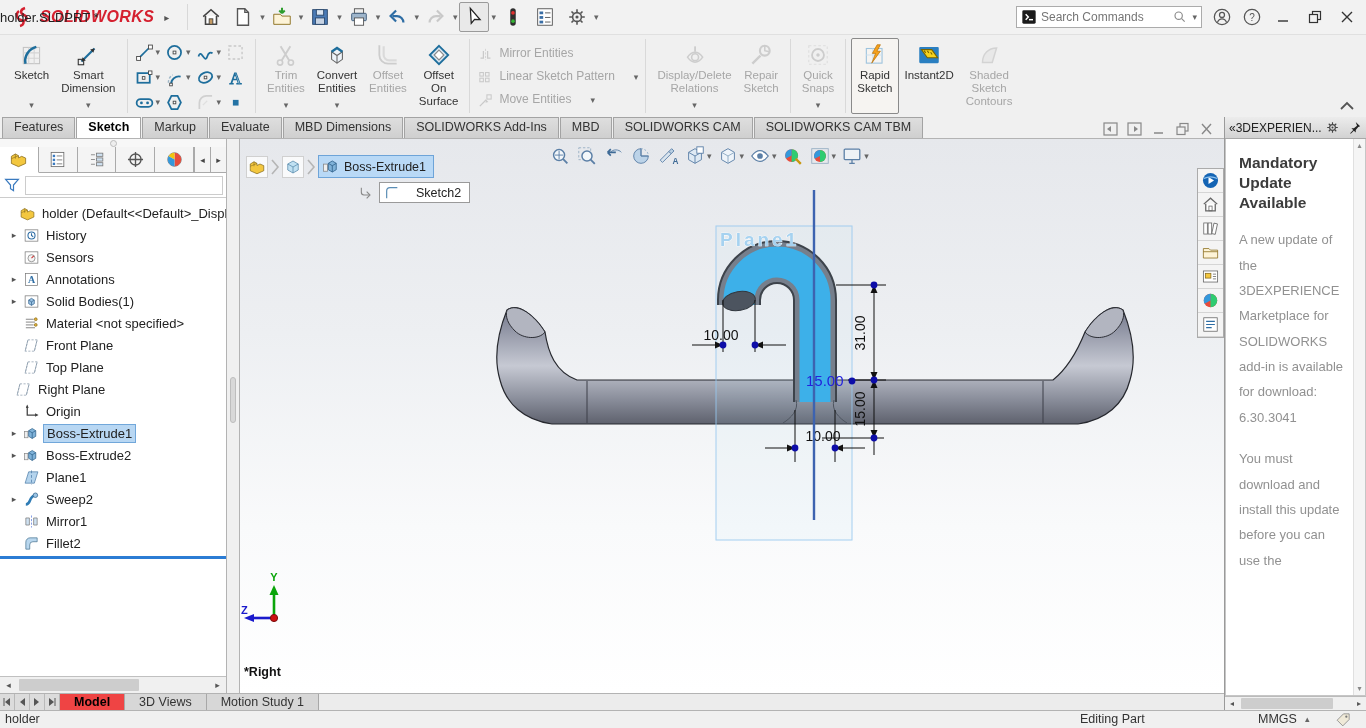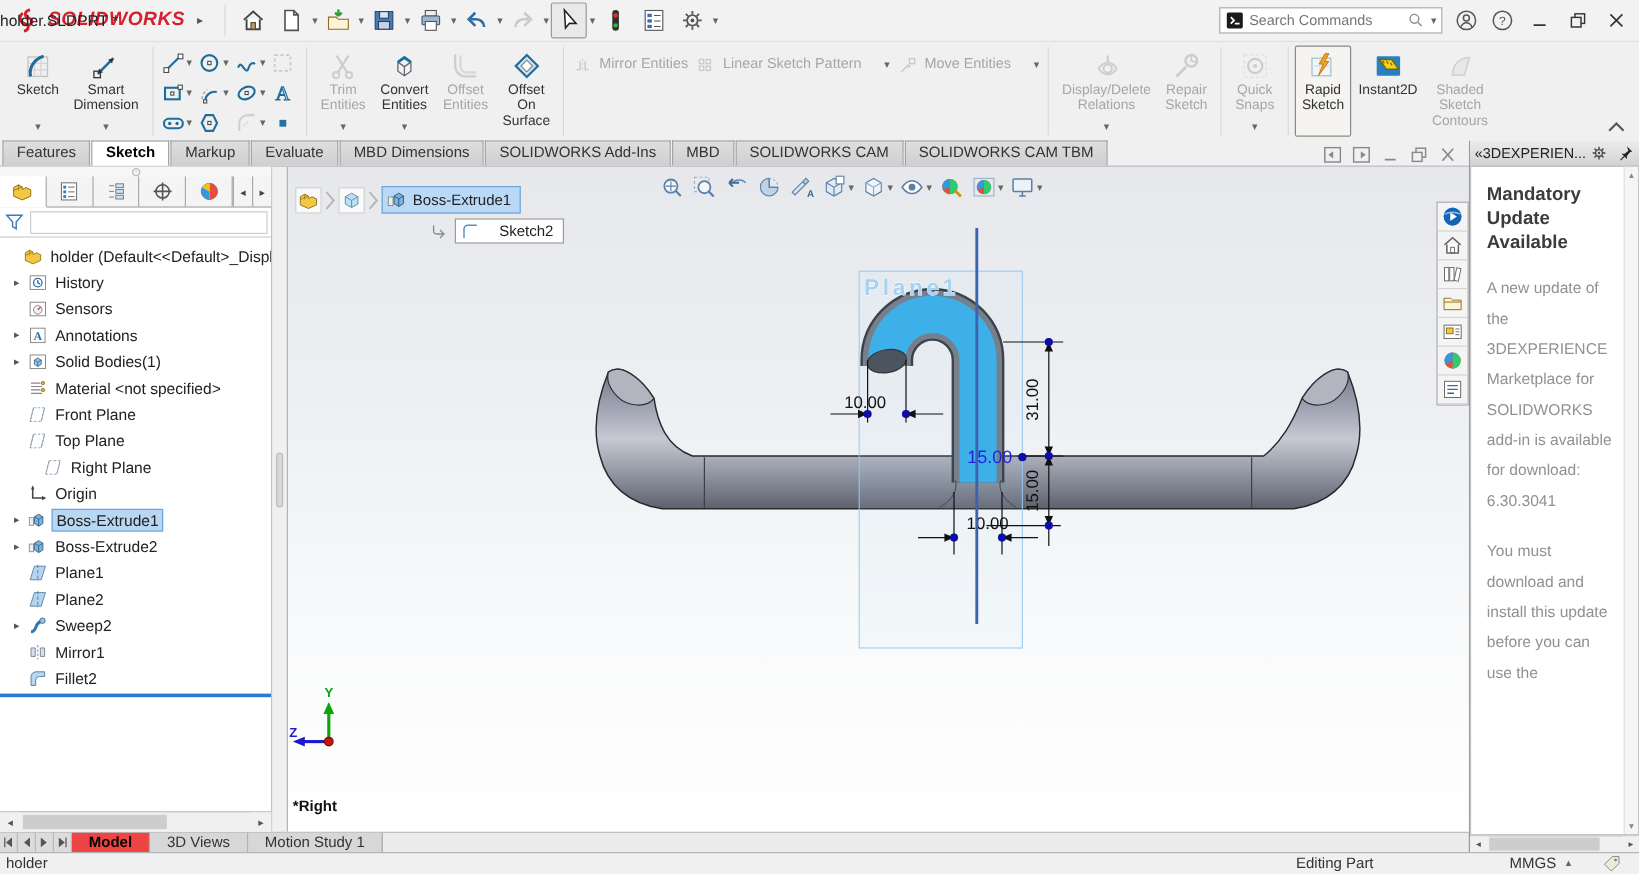--- a/index.html
+++ b/index.html
@@ -36,21 +36,21 @@
   .rb-big .ic{width:26px;height:26px;margin-bottom:1px}
   .rb-label{font-size:11.5px;line-height:1.12;text-align:center;white-space:pre-line;color:#333}
   .rb-big .caret{margin-top:auto}
   .rb-big.dis .rb-label{color:#a6a6a6}
   .rb-big.dis .ic{opacity:.4;filter:grayscale(1)}
   .rb-big.active{border:1px solid #8a8a8a;background:#f6f4f1}
   .rb-grid{display:grid;grid-template-rows:repeat(3,24px);grid-auto-flow:row;grid-template-columns:repeat(4,minmax(26px,auto));align-items:center;row-gap:1px;column-gap:2px;padding-top:2px}
   .rb-cell{display:flex;align-items:center;gap:1px;padding:0 1px}
   .rb-cell .ic{width:21px;height:21px}
   .rb-cell.dis .ic{opacity:.45;filter:grayscale(1)}
-  .rb-stack{display:flex;flex-direction:row;justify-content:flex-start;gap:3px;padding-top:6px}
+  .rb-stack{display:flex;flex-direction:column;justify-content:flex-start;gap:3px;padding-top:6px}
   .rb-row{display:flex;align-items:center;gap:5px;height:20px;padding:0 2px}
   .rb-row .ic{width:17px;height:17px;opacity:.45;filter:grayscale(1)}
   .rb-row .rb-label{white-space:nowrap;color:#a6a6a6;font-size:12px}
   .rb-row .caret{margin-left:14px}
   .rb-collapse{position:absolute;right:10px;bottom:4px;width:18px;height:14px}
   .rb-collapse svg{width:100%;height:100%}
   
   .midwrap{display:flex;height:593px}
   .leftcol{width:1224px;display:flex;flex-direction:column}
   .tabstrip{height:22px;background:#f0f0f0;display:flex;align-items:flex-end;border-bottom:1px solid #b3b3b3;padding-left:2px;position:relative}
@@ -795,21 +795,21 @@
             <div class="trow" style="padding-left: 8px;">
               <span class="arr"></span>
               <span class="ic">
                 <svg viewBox="0 0 24 24">
                   <path d="M7 4h13l-4 16H3z" fill="none" stroke="#8899aa" stroke-dasharray="3 2"></path>
                   <path d="M7 4 3 20M20 4l-4 16" stroke="#8899aa"></path>
                 </svg>
               </span>
               <span class="tlabel">Top Plane</span>
             </div>
-            <div class="trow" style="padding-left: 21px;">
+            <div class="trow" style="padding-left: 0;">
               <span class="arr"></span>
               <span class="ic">
                 <svg viewBox="0 0 24 24">
                   <path d="M7 4h13l-4 16H3z" fill="none" stroke="#8899aa" stroke-dasharray="3 2"></path>
                   <path d="M7 4 3 20M20 4l-4 16" stroke="#8899aa"></path>
                 </svg>
               </span>
               <span class="tlabel">Right Plane</span>
             </div>
             <div class="trow" style="padding-left: 8px;">
@@ -846,30 +846,20 @@
             </div>
             <div class="trow" style="padding-left: 8px;">
               <span class="arr"></span>
               <span class="ic">
                 <svg viewBox="0 0 24 24">
                   <path d="M8 4h13l-5 16H3z" fill="#a8cdea" fill-opacity=".85" stroke="#4a7aa6"></path>
                   <path d="M12 2v20" stroke="#4a7aa6" stroke-dasharray="4 2.5"></path>
                 </svg>
               </span>
               <span class="tlabel">Plane1</span>
-            </div>
-            <div class="trow" style="padding-left: 8px;">
-              <span class="arr"></span>
-              <span class="ic">
-                <svg viewBox="0 0 24 24">
-                  <path d="M8 4h13l-5 16H3z" fill="#a8cdea" fill-opacity=".85" stroke="#4a7aa6"></path>
-                  <path d="M12 2v20" stroke="#4a7aa6" stroke-dasharray="4 2.5"></path>
-                </svg>
-              </span>
-              <span class="tlabel">Plane2</span>
             </div>
             <div class="trow" style="padding-left: 8px;">
               <span class="arr">▸</span>
               <span class="ic">
                 <svg viewBox="0 0 24 24">
                   <path d="M4 19c8 0 3.5-11.5 13-12.5" fill="none" stroke="#2f7cb5" stroke-width="3.6"></path>
                   <circle cx="17.5" cy="6" r="3.2" fill="#9cc4e4" stroke="#2b5d86"></circle>
                 </svg>
               </span>
               <span class="tlabel">Sweep2</span>

